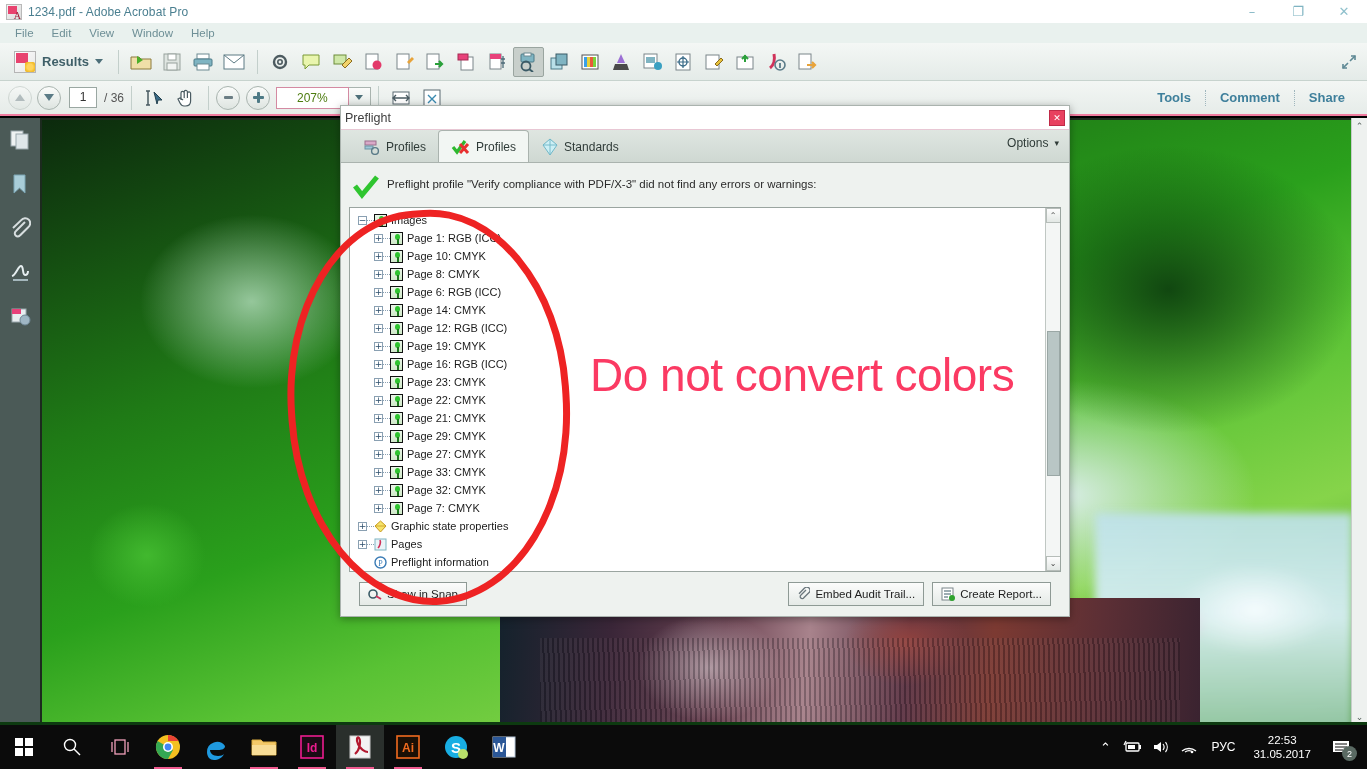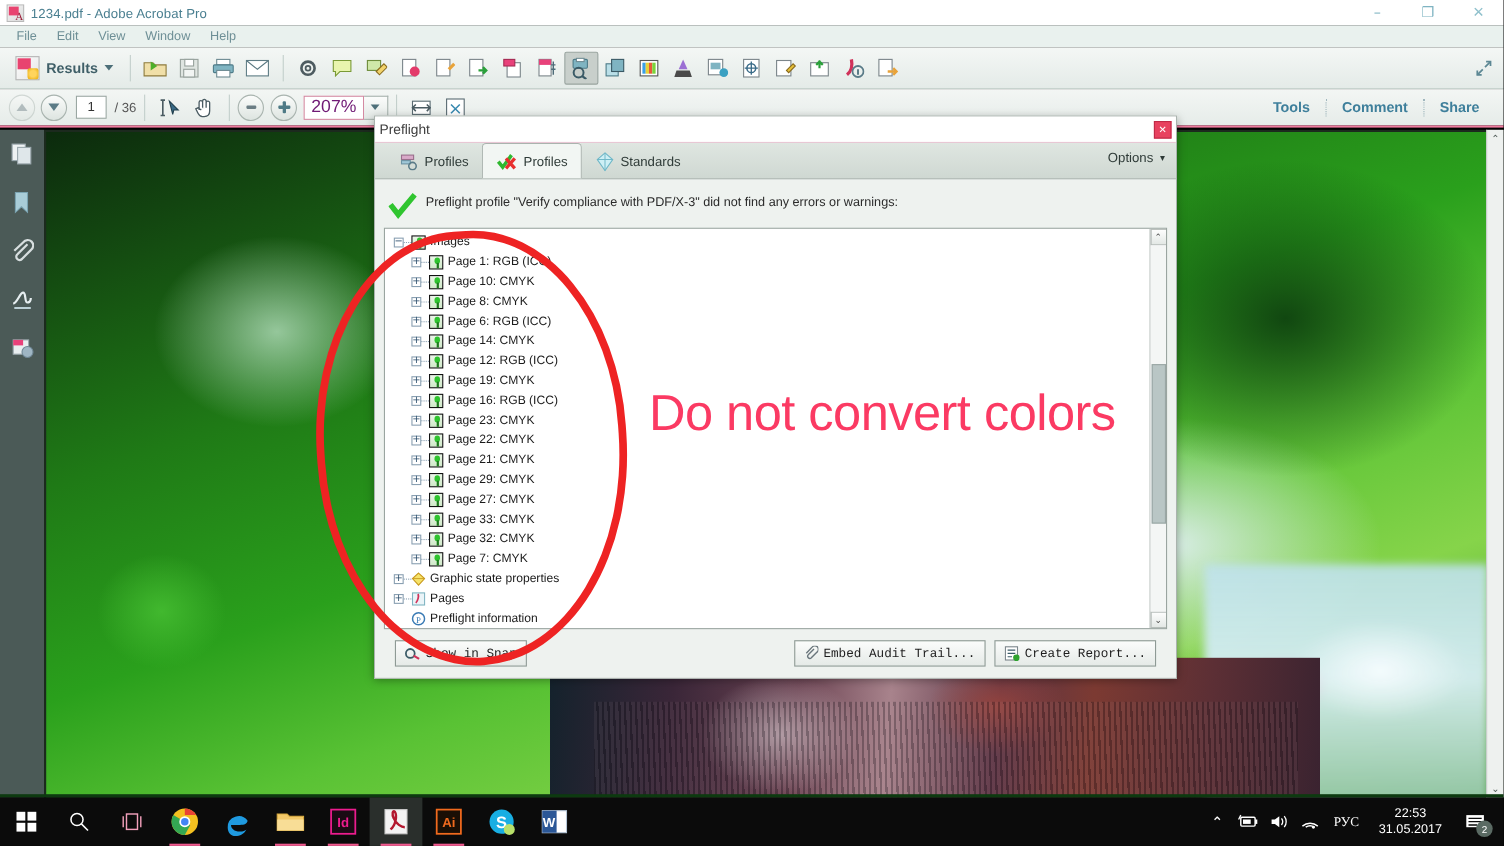--- a/index.html
+++ b/index.html
@@ -101,21 +101,21 @@
     width: 28px; height: 21px; background:#fff; border:1px solid #9aa7a2;
     font-size: 12px; text-align:center; line-height:19px; color:#333; margin-left:8px;
   }
   .pagetotal { font-size: 12px; color:#555; margin-left:7px; }
   .minus { width:9px;height:3px;background:#6b7d84;border-radius:1px;}
   .plusv { position:relative; width:11px;height:11px; }
   .plusv::before{content:"";position:absolute;left:0;top:4px;width:11px;height:3px;background:#4e7a86;border-radius:1px;}
   .plusv::after{content:"";position:absolute;left:4px;top:0;width:3px;height:11px;background:#4e7a86;border-radius:1px;}
   .zoombox {
     height: 22px; background:#fff; border:1px solid #d48aa2; display:flex; align-items:center;
-    padding: 0 6px; font-size: 16px; color:#701a75; margin-left: 6px;
+    padding: 0 20px; font-size: 12px; color:#4d7c0f; margin-left: 6px;
   }
   .zoomdrop {
     width: 22px;height:22px; border:1px solid #a9b4af;border-left:none; background:linear-gradient(#fbfcfb,#e2e8e5);
     display:flex;align-items:center;justify-content:center;
   }
   .right-links { display:flex; align-items:center; gap:0; margin-left:auto; }
   .rl { font-size:13px; font-weight:bold; color:#3e7f9b; padding: 0 14px; }
   .rl-sep { width:1px;height:16px;border-left:1px dotted #9fb6bd;}
 
   
@@ -248,21 +248,21 @@
   .tv-arrow { width:15px;height:15px;display:flex;align-items:center;justify-content:center;font-size:8px;color:#444;
               background:linear-gradient(#fdfdfd,#e3e8e5); border:1px solid #b6bdb9; }
   .tv-track { flex:1; position:relative; width:15px; background:#f4f6f5; }
   .tv-thumb { position:absolute; left:1px; width:13px; top:108px; height:145px; background:#b9c6c5; border:1px solid #9aa7a5;}
 
   .dlg-footer {
     height:44px; display:flex; align-items:center; padding: 0 10px; gap:8px;
   }
   .fbtn {
     height:24px; border:1px solid #8e9a95; background:linear-gradient(#fbfcfb,#e5eae7);
-    display:flex; align-items:center; gap:5px; padding:0 8px; font-size:11.5px; color:#1d1d1d;font-family:Liberation Mono, monospace;
+    display:flex; align-items:center; gap:5px; padding:0 8px; font-size:11.5px; color:#1d1d1d;
   }
   .footer-spacer { flex:1; }
 
   
   .watermark {
     position:absolute; left:590px; top:348px;
     font-size:46px; color:#fb3a63; white-space:nowrap;
     font-family:"Liberation Sans", sans-serif; letter-spacing:-0.5px;
     z-index: 30; pointer-events:none;
   }
@@ -277,21 +277,21 @@
   .taskbar {
     position:absolute; left:0; bottom:0; width:1367px; height:44px;
     background:#0b0b0b; display:flex; align-items:center;margin-top:20px;
   }
   .tk-btn { width:48px;height:44px;display:flex;align-items:center;justify-content:center; position:relative;}
   .tk-app { width:48px;height:44px;display:flex;align-items:center;justify-content:center;position:relative;}
   .tk-app.active { background:#2a2f2c; }
   .tk-underline { position:absolute; bottom:0; left:10px; width:28px; height:2px; background:#f05a8f; }
   .tray { margin-left:auto; display:flex; align-items:center; gap:0; padding-right:6px; }
   .tray-ico { width:28px;height:44px;display:flex;align-items:center;justify-content:center;color:#fff;font-size:13px;}
-  .tray-lang { color:#fff; font-size:12px; padding:0 8px;font-family:Liberation Serif, serif; }
+  .tray-lang { color:#fff; font-size:12px; padding:0 8px; }
   .clock { color:#fff; font-size:11.5px; text-align:center; line-height:14px; padding:0 10px; }
   .notif { width:40px;height:44px;display:flex;align-items:center;justify-content:center;position:relative;}
   .notif-badge {
     position:absolute; right:4px; bottom:8px; width:15px;height:15px;border-radius:50%;
     background:#5a6a63; color:#fff; font-size:9px; display:flex;align-items:center;justify-content:center;
   }
   
   .greenstrip { position:absolute; left:0; bottom:44px; width:1367px; height:3px; background:#0d3a10; }
 </style>
 </head>

